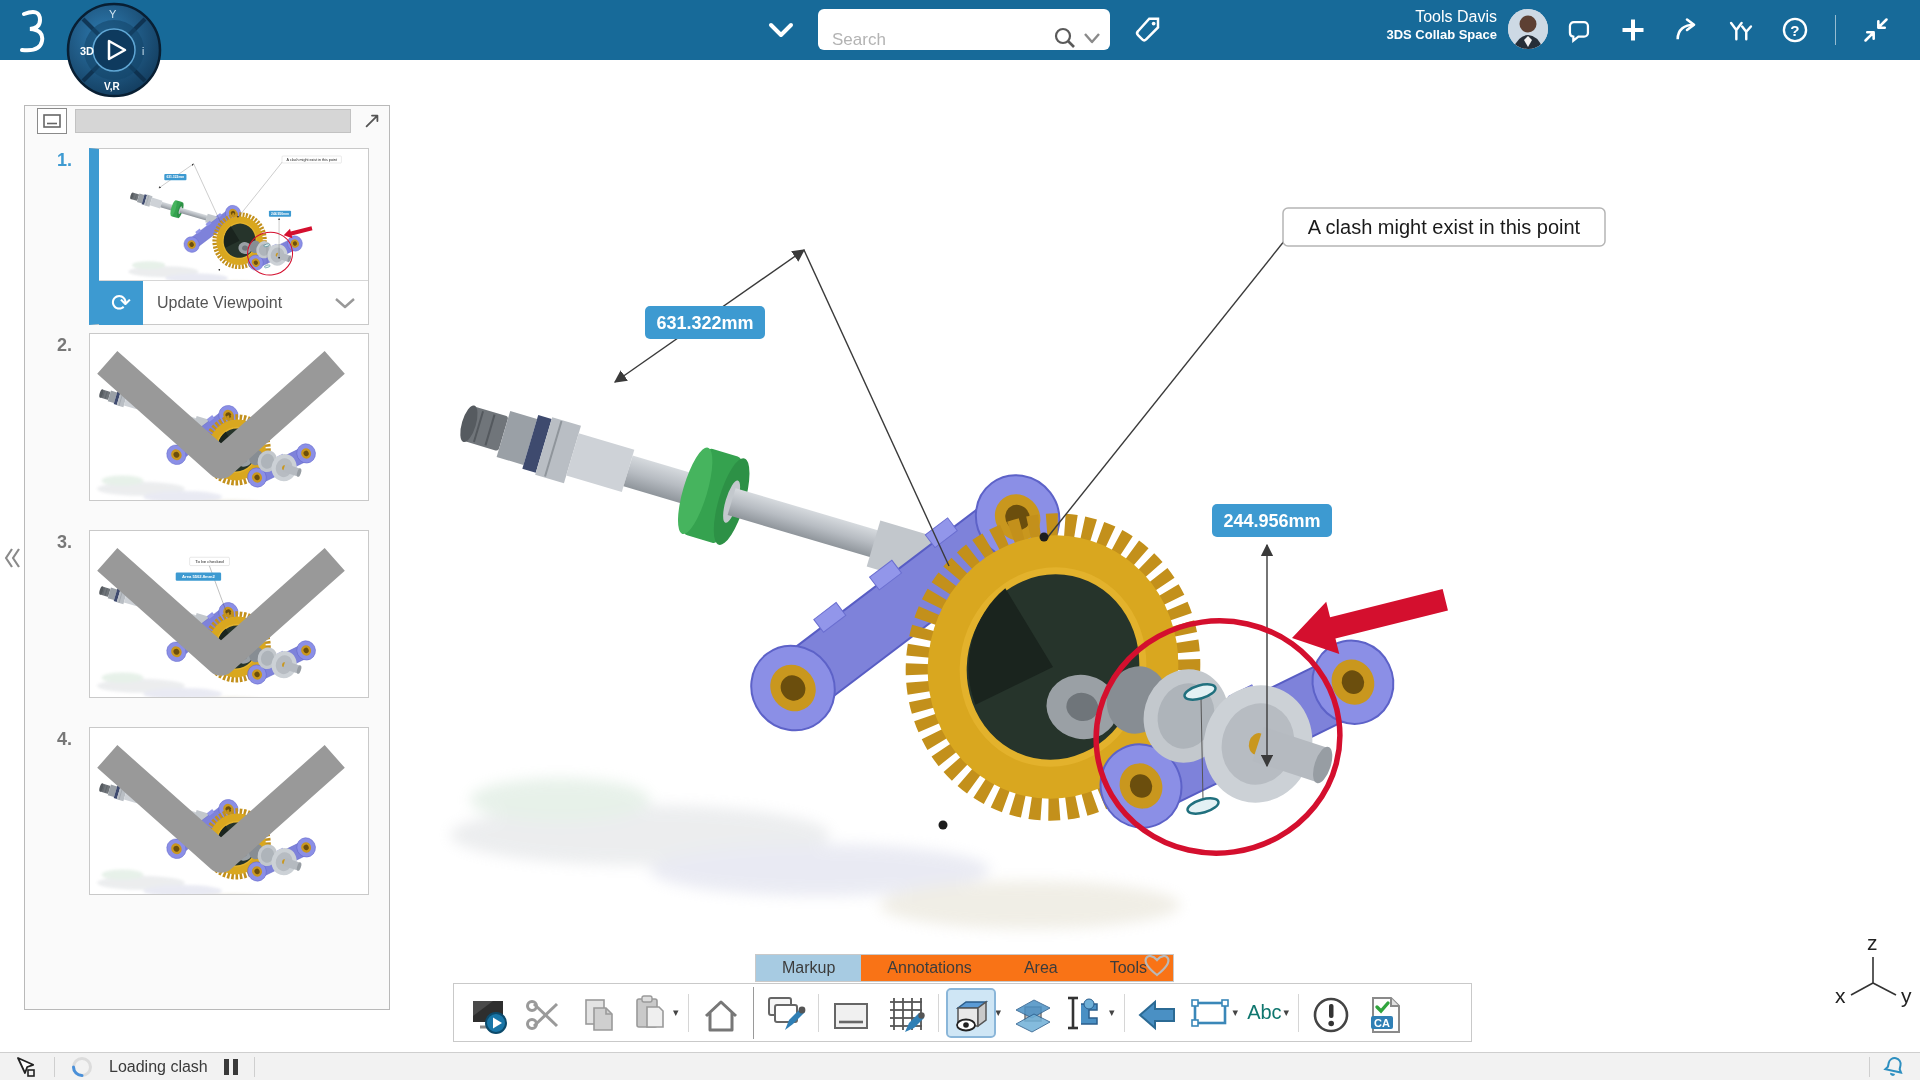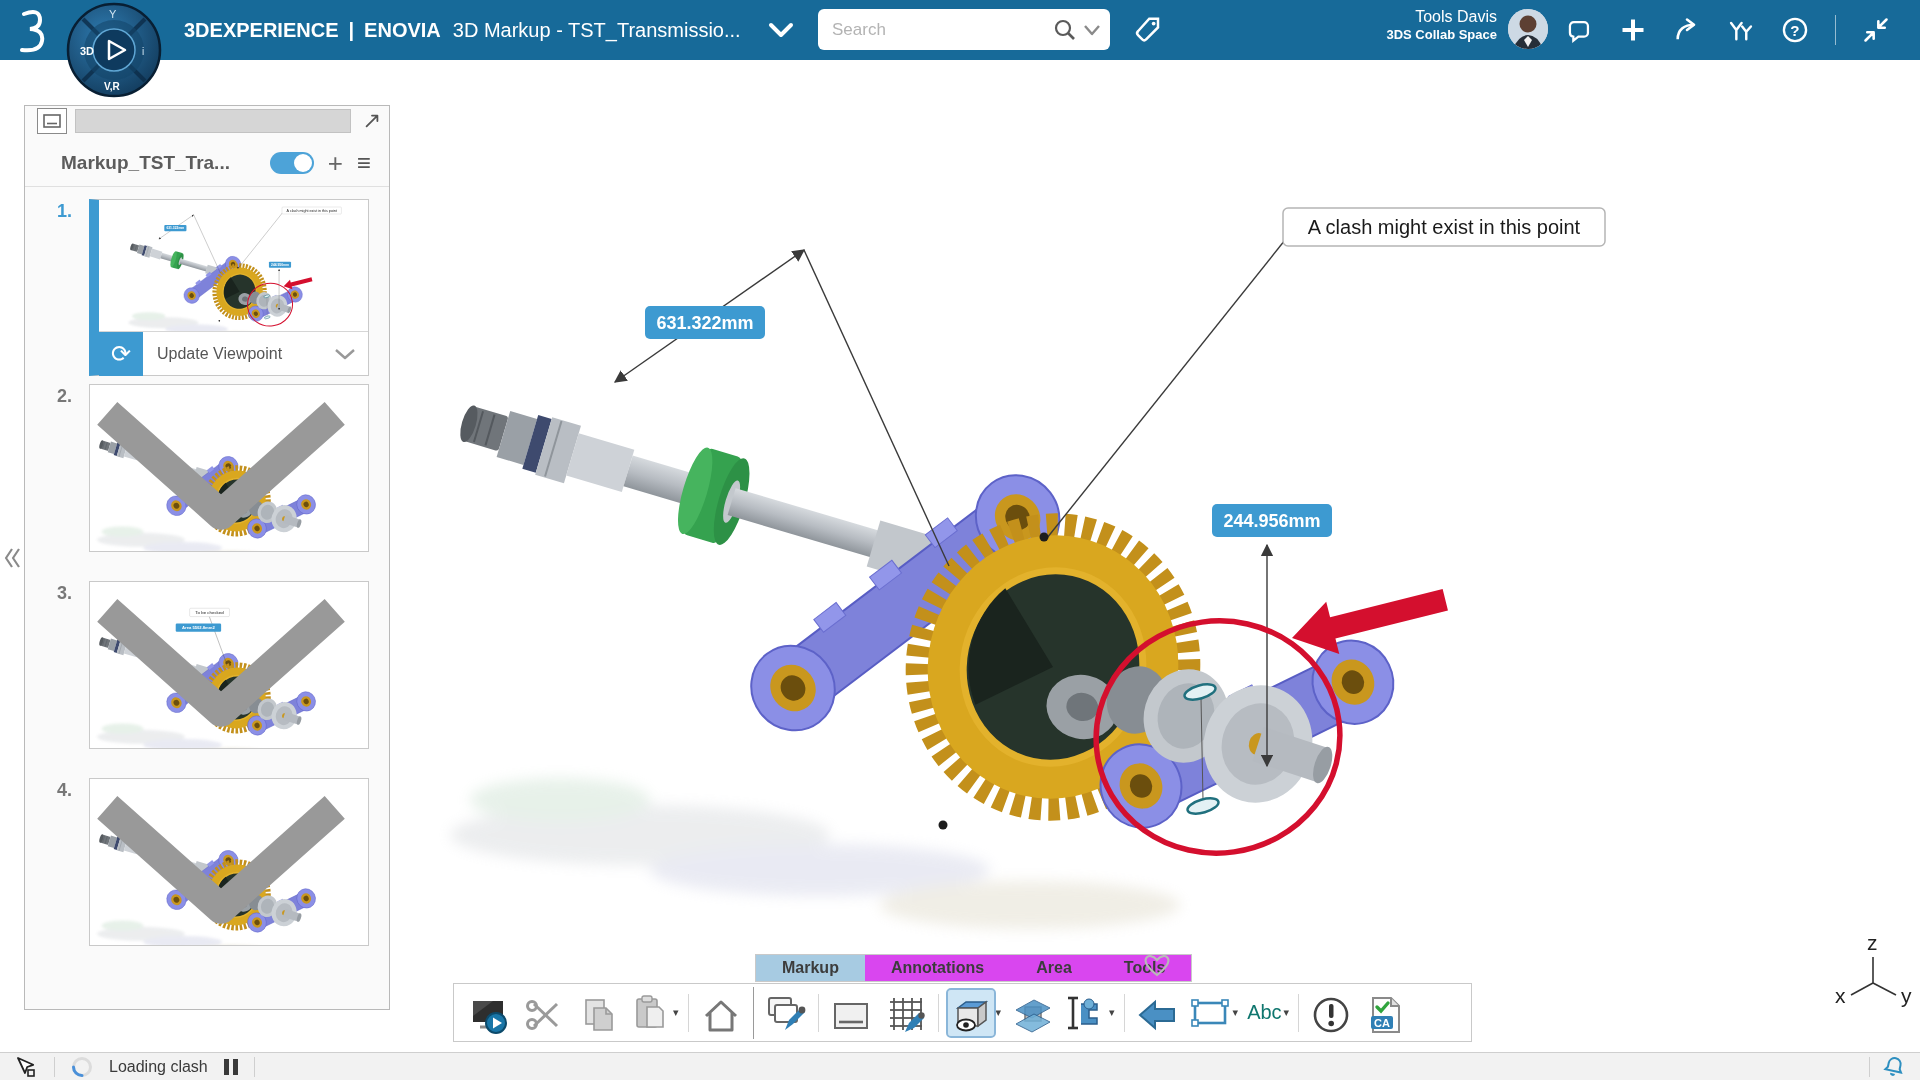--- a/index.html
+++ b/index.html
@@ -11,21 +11,21 @@
             background:#176a99; color:#fff; z-index:20; }
   .brand-logo { position:absolute; left:10px; top:6px; }
   .compass { position:absolute; left:66px; top:2px; z-index:25; }
   .tb-title { position:absolute; left:184px; top:0; height:60px; display:flex;
               align-items:center; font-size:20px; white-space:nowrap; }
   .tb-title b { font-weight:bold; }
   .tb-title .sep { margin:0 10px; font-weight:bold; }
   .tb-title .doc { margin-left:12px; font-weight:normal; }
   .tb-caret { position:absolute; left:768px; top:22px; cursor:pointer; }
   .searchbox { position:absolute; left:818px; top:9px; width:292px; height:41px;
-               background:#fff; border-radius:6px; display:flex; align-items:center; }
+               background:#fff; border-radius:6px; display:flex; align-items:flex-end; }
   .searchbox input { border:none; outline:none; flex:1; margin-left:14px;
                      font-size:17px; color:#444; background:transparent; }
   .searchbox input::placeholder { color:#b3b3b3; }
   .search-split { display:flex; align-items:center; gap:6px; padding-right:10px; }
   .tag-btn { position:absolute; left:1133px; top:15px; }
   .user-block { position:absolute; right:423px; top:7px; text-align:right; line-height:1.25; }
   .user-block .uname { font-size:16px; font-weight:normal; }
   .user-block .uspace { font-size:13px; font-weight:bold; }
   .avatar { position:absolute; left:1508px; top:9px; width:40px; height:40px;
             border-radius:50%; overflow:hidden; background:#cdd9e4; }
@@ -71,21 +71,21 @@
   .mk-item.selected { margin-bottom:8px; }
   .mk-item.plain { margin-bottom:29px; }
 
   .panel-collapse { position:absolute; left:2px; top:545px; z-index:11; cursor:pointer; }
 
   
   .scene { position:absolute; left:0; top:0; width:1920px; height:1080px; z-index:1; }
 
   
   .tabs { position:absolute; left:755px; top:954px; height:28px; display:flex; z-index:15;
-          background:#d946ef; border:1px solid #c9c9c9;font-weight:bold; }
+          background:#f97316; border:1px solid #c9c9c9; }
   .tab { padding:0 26px; display:flex; align-items:center; font-size:16px; color:#3c3c3c; cursor:pointer; }
   .tab.active { background:#a7cbe2; }
   .tabs-fav { position:absolute; left:1142px; top:952px; z-index:15; cursor:pointer; }
 
   .toolbar { position:absolute; left:453px; top:983px; width:1019px; height:59px; z-index:15;
              background:#fff; border:1px solid #c9c9c9; display:flex; align-items:center;
              padding:0 12px; gap:9px; }
   .tool { width:46px; height:46px; display:flex; align-items:flex-end; justify-content:center;
           border-radius:3px; cursor:pointer; position:relative; }
   .tool.selected { background:#cfe6f5; outline:2px solid #8ab6d9; }
@@ -266,26 +266,20 @@
     <line x1="79" y1="17" x2="17" y2="79" stroke="#0c2c48" stroke-width="4" opacity="0.8"></line>
     <circle cx="48" cy="48" r="30" fill="#14466b" opacity="0.6"></circle>
     <circle cx="48" cy="48" r="21" fill="#0e3a5e" stroke="#5fa6d4" stroke-width="1.5"></circle>
     <polygon points="43,39 43,57 59,48" fill="none" stroke="#fff" stroke-width="2.5" stroke-linejoin="round"></polygon>
     <text x="14" y="53" font-size="11" font-weight="bold" fill="#fff">3D</text>
     <text x="43" y="16" font-size="11" fill="#cfe4f2">Y</text>
     <text x="76" y="53" font-size="10" fill="#cfe4f2">i</text>
     <text x="38" y="88" font-size="10" font-weight="bold" fill="#fff">V,R</text>
   </svg>
 
-  <div class="tb-title">
-    <b>3DEXPERIENCE</b>
-    <span class="sep">|</span>
-    <b>ENOVIA</b>
-    <span class="doc">3D Markup - TST_Transmissio...</span>
-  </div>
   <svg class="tb-caret" width="26" height="16" viewBox="0 0 26 16">
     <polyline points="3,3 13,13 23,3" fill="none" stroke="#fff" stroke-width="4" stroke-linecap="round" stroke-linejoin="round"></polyline>
   </svg>
 
   <div class="searchbox">
     <input type="text" placeholder="Search" style="">
     <div class="search-split">
       <svg width="24" height="24" viewBox="0 0 24 24">
         <circle cx="10" cy="10" r="7" fill="none" stroke="#5a5a5a" stroke-width="2.2"></circle>
         <line x1="15" y1="15" x2="21" y2="21" stroke="#5a5a5a" stroke-width="2.6"></line>
@@ -364,28 +358,20 @@
       </svg>
     </div>
     <div class="pt-strip"></div>
     <div class="pt-expand">
       <svg width="18" height="18" viewBox="0 0 20 20" stroke="#555" stroke-width="2" fill="none" stroke-linecap="round" stroke-linejoin="round">
         <path d="M4 16 L16 4 M16 4 h-6 M16 4 v6"></path>
       </svg>
     </div>
   </div>
 
-  <div class="panel-head">
-    <div class="panel-title">Markup_TST_Tra...</div>
-    <div class="toggle">
-        <div class="knob"></div>
-      </div>
-    <div class="ph-plus">+</div>
-    <div class="ph-menu">≡</div>
-  </div>
 
   <div class="mk-list">
 
     <div class="mk-item selected">
       <div class="mk-num">1.</div>
       <div class="mk-body">
         <div class="mk-thumb">
           <svg viewBox="420 170 1200 710" preserveAspectRatio="xMidYMid meet">
             <use href="#g-asm"></use>
               <use href="#g-anno"></use>

